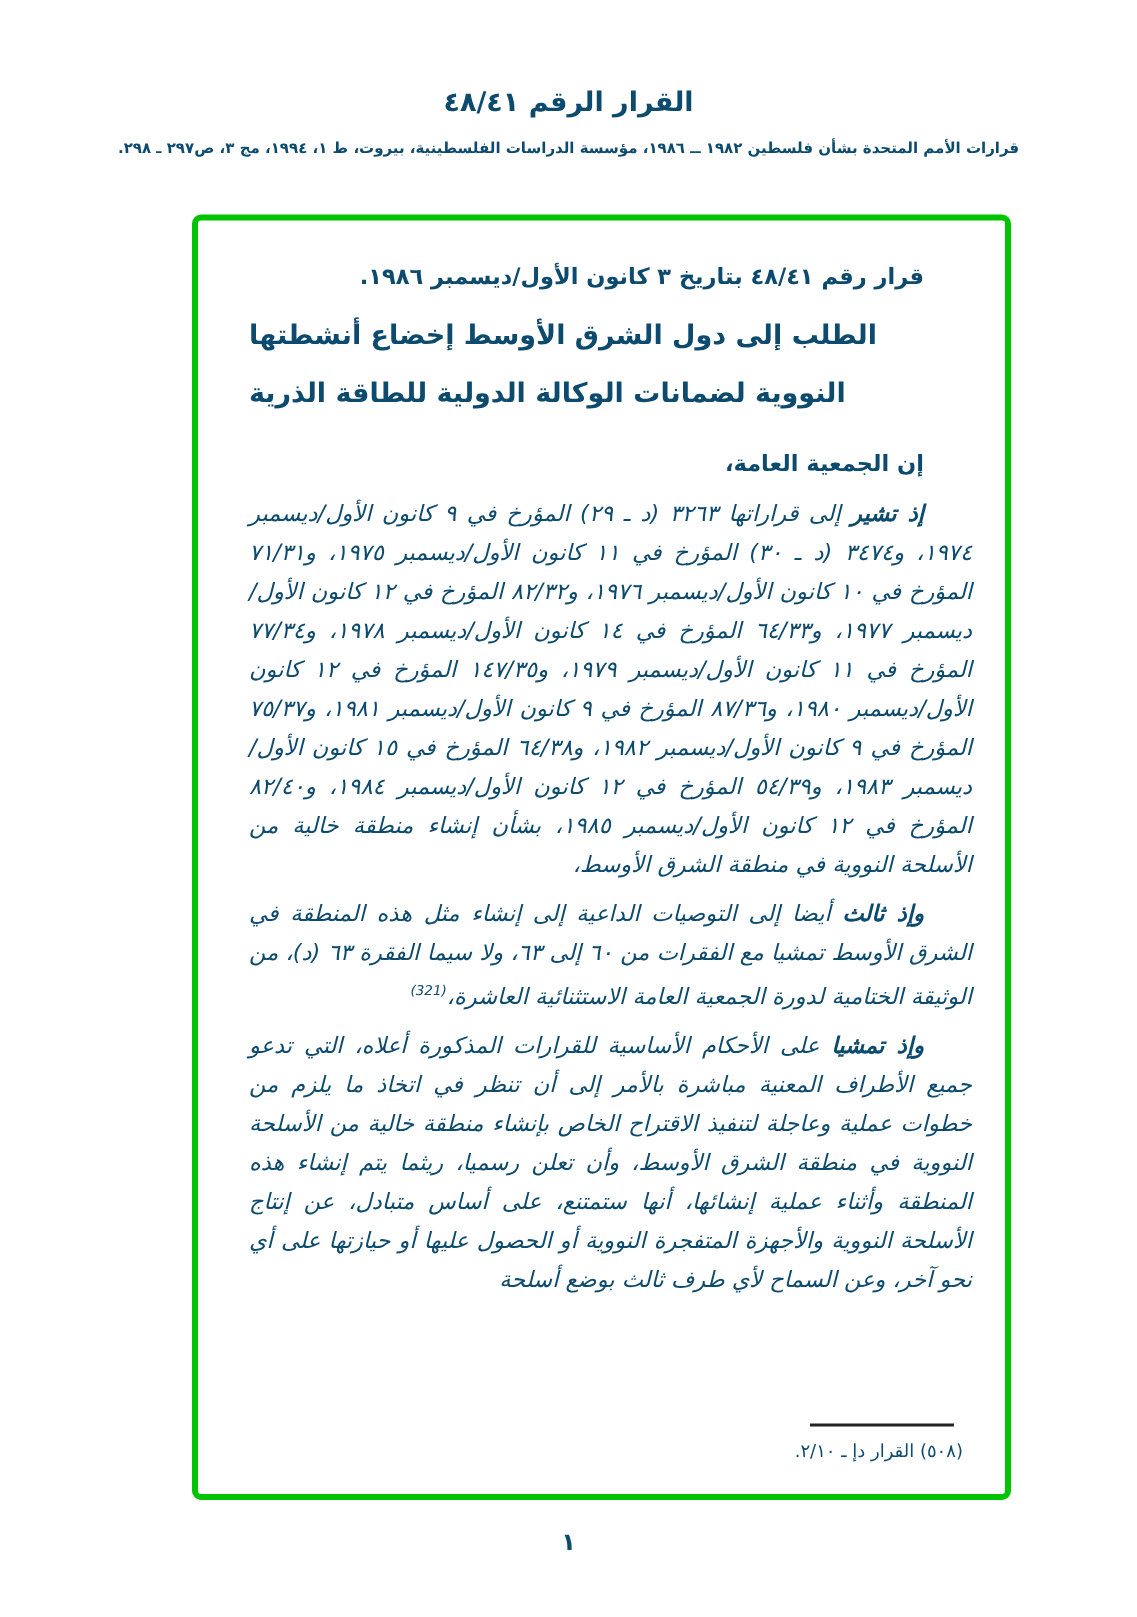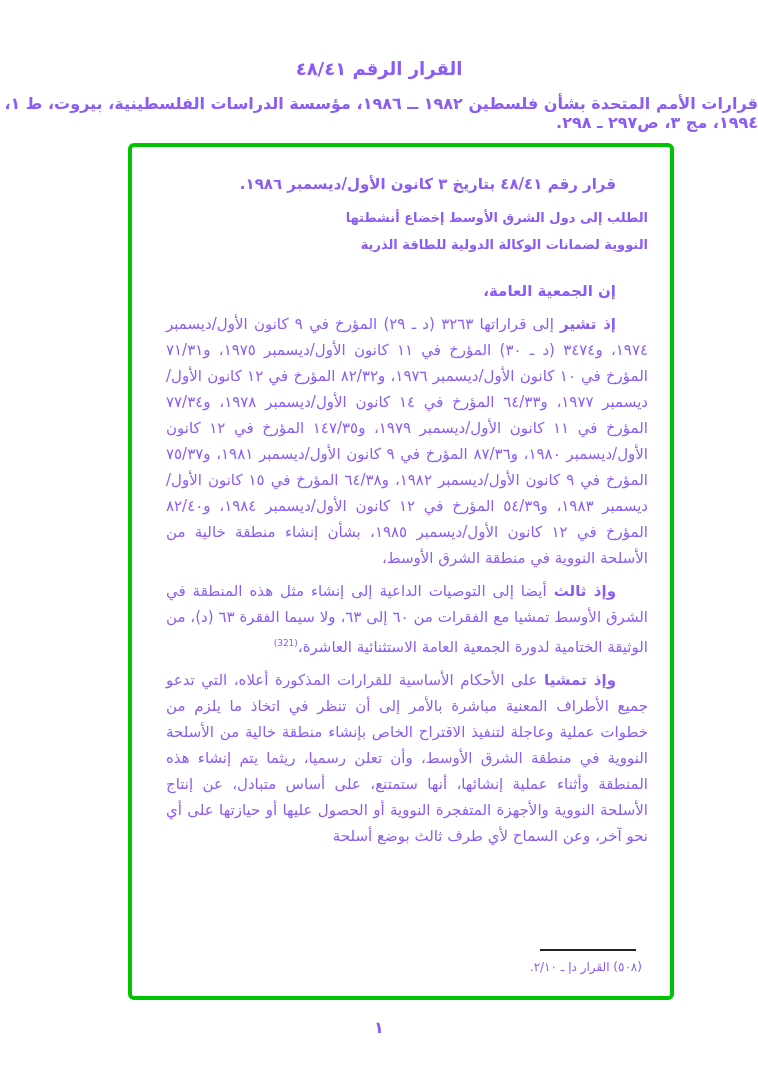--- a/index.html
+++ b/index.html
@@ -7,39 +7,40 @@
     padding: 0;
     background: #ffffff;
   }
   .page {
     position: relative;
     width: 758px;
     height: 1078px;
     background: #ffffff;
     direction: rtl;
     font-family: "DejaVu Sans", sans-serif;
-    color: #8b5cf6;
+    color: #0c4a6e;
     overflow: hidden;
   }
   .doc-title {
     position: absolute;
     top: 58px;
     right: 0;
     width: 100%;
     text-align: center;
     font-size: 18px;
     font-weight: 700;
     margin: 0;
   }
   .source-line {
     position: absolute;
     top: 94px;
     right: 0;
     width: 100%;
-    font-size: 16px;
+    text-align: center;
+    font-size: 10px;
     font-weight: 700;
   }
   .frame {
     position: absolute;
     top: 143px;
     right: 84px;
     width: 546px;
     height: 857px;
     box-sizing: border-box;
     border: 4px solid #f9a8d4;
@@ -48,39 +49,40 @@
     overflow: hidden;
   }
   .res-heading {
     font-size: 15px;
     font-weight: 700;
     line-height: 27px;
     text-indent: 32px;
     margin: 0 0 6px 0;
   }
   .res-subtitle {
-    font-size: 13px;
+    font-size: 18px;
     font-weight: 700;
     line-height: 27px;
-    text-align: right;
-    margin: 0;
+    text-align: left;
+    margin: 12px;
   }
   .opening {
     font-size: 15px;
     font-weight: 700;
     line-height: 26px;
     text-indent: 32px;
     margin: 20px 0 0 0;
   }
   .para {
     font-size: 15px;
     line-height: 26px;
     text-align: justify;
     text-indent: 32px;
     margin: 7px 0 0 12px;
+    font-style: italic;
   }
   .para .lead {
     font-weight: 700;
   }
   .fn-ref {
     font-size: 9px;
     vertical-align: super;
   }
   .footnote-block {
     position: absolute;

